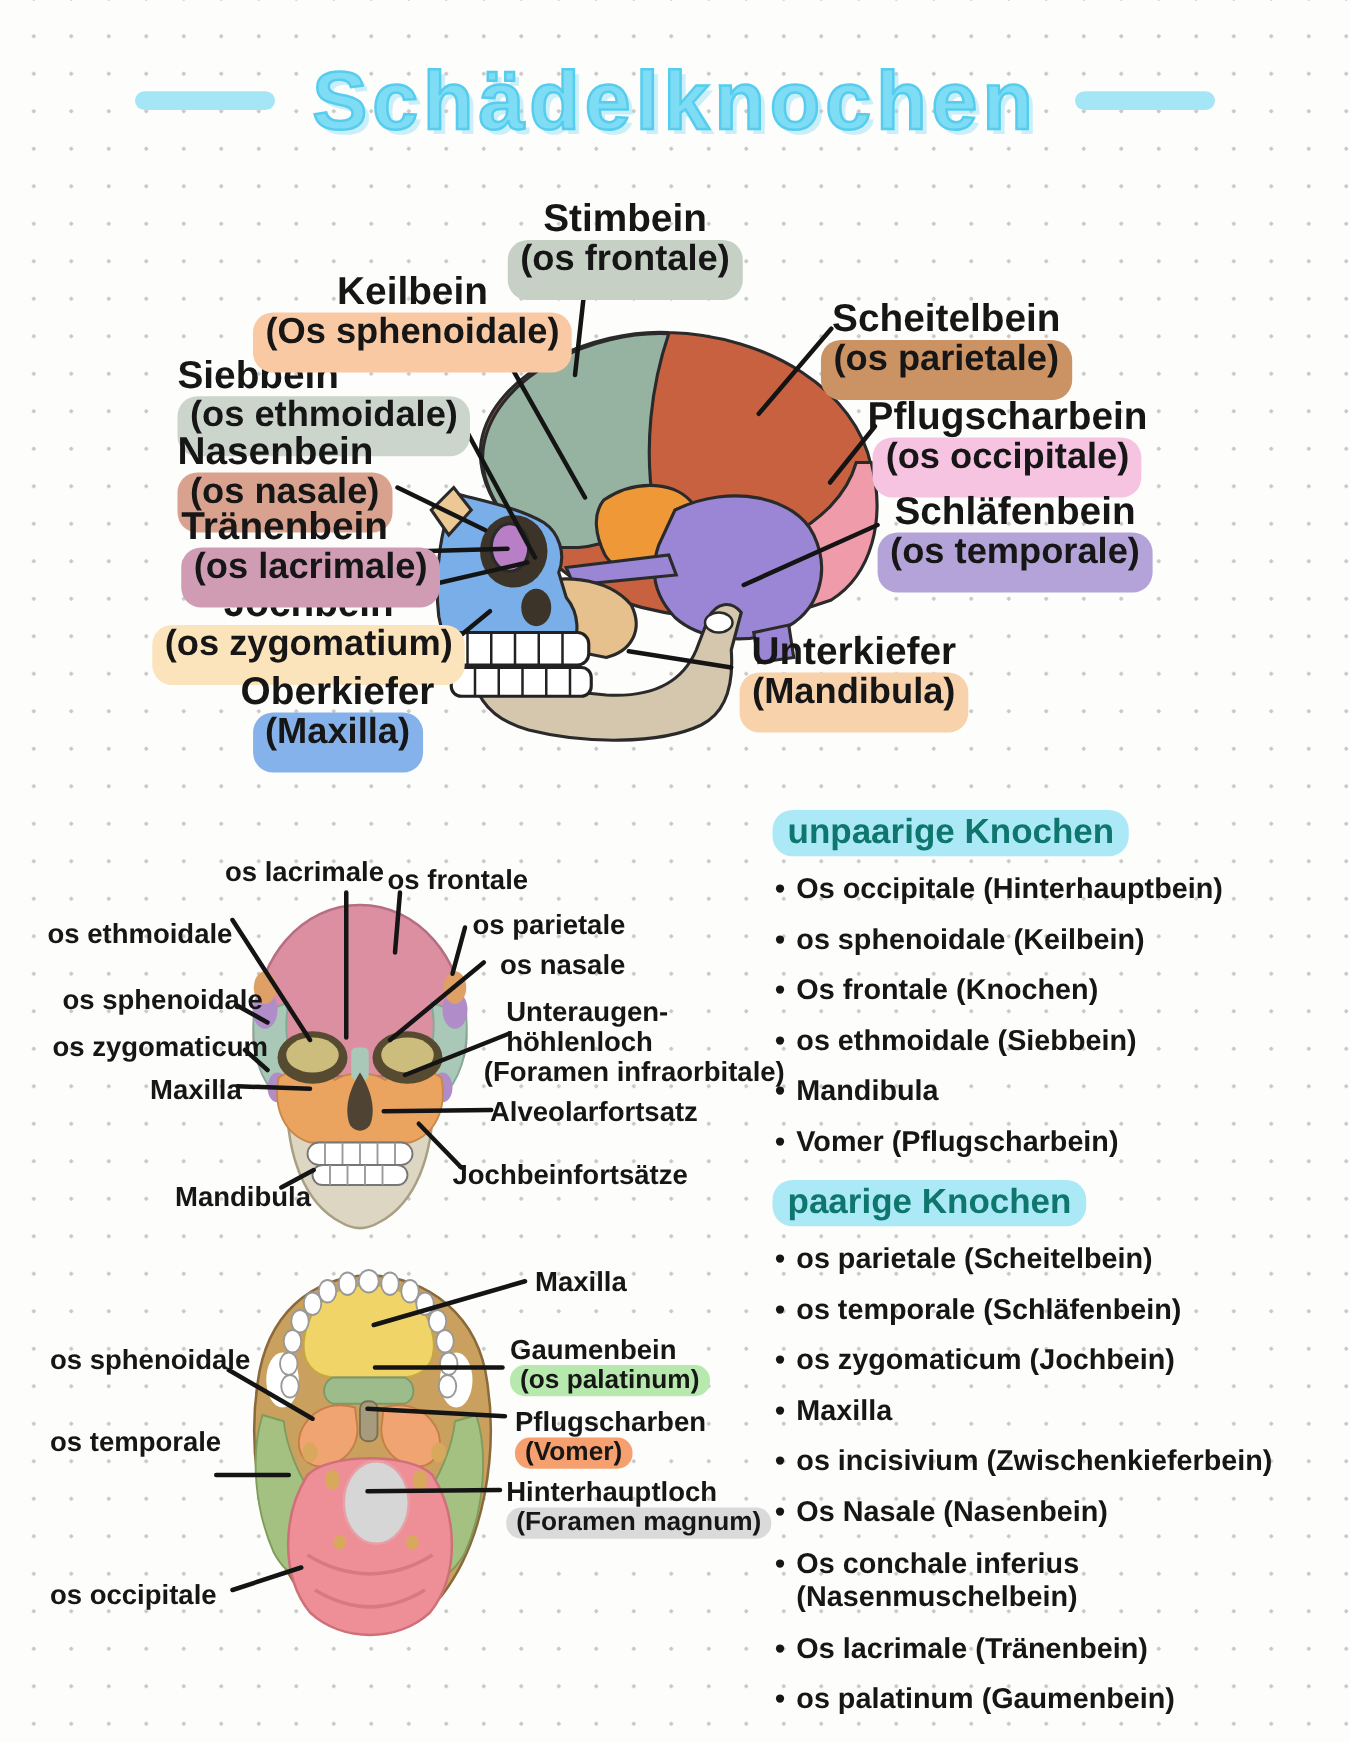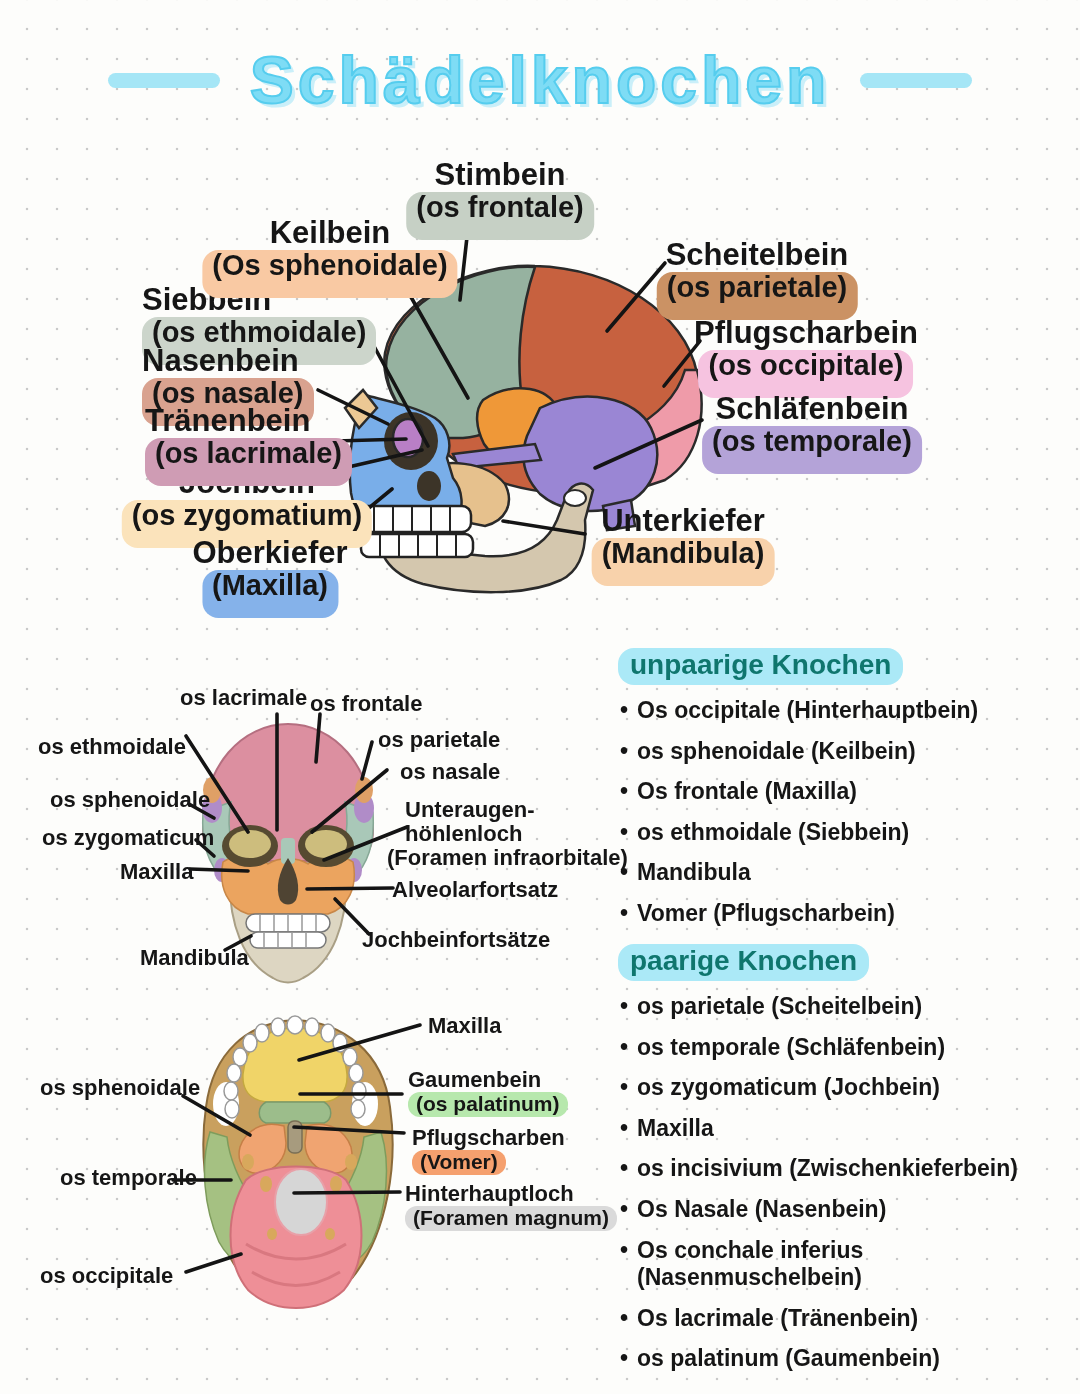--- a/index.html
+++ b/index.html
@@ -261,21 +261,21 @@
       <div class="l1">os sphenoidale</div>
     </div>
   <div class="lbl sm la" style="left:408px;top:1068px;">
     <div class="l1">Gaumenbein</div>
     <div class="l2" style="background-color: rgb(183, 232, 173);">(os palatinum)</div>
   </div>
   <div class="lbl sm la" style="left:412px;top:1126px;">
     <div class="l1">Pflugscharben</div>
     <div class="l2" style="background-color: rgb(245, 160, 110);">(Vomer)</div>
   </div>
-  <div class="lbl sm la" style="left:40px;top:1166px;margin-left:20px;">
+  <div class="lbl sm la" style="left:40px;top:1142px;">
       <div class="l1">os temporale</div>
     </div>
   <div class="lbl sm la" style="left:405px;top:1182px;">
     <div class="l1">Hinterhauptloch</div>
     <div class="l2" style="background-color: rgb(218, 218, 218);">(Foramen magnum)</div>
   </div>
   <div class="lbl sm la" style="left:40px;top:1264px;">
       <div class="l1">os occipitale</div>
     </div>
 
@@ -287,21 +287,21 @@
       <li>
           <span class="bu">•</span>
           <span>Os occipitale (Hinterhauptbein)</span>
         </li>
       <li>
           <span class="bu">•</span>
           <span>os sphenoidale (Keilbein)</span>
         </li>
       <li>
           <span class="bu">•</span>
-          <span>Os frontale (Maxilla)</span>
+          <span>Os frontale (Knochen)</span>
         </li>
       <li>
           <span class="bu">•</span>
           <span>os ethmoidale (Siebbein)</span>
         </li>
       <li>
           <span class="bu">•</span>
           <span>Mandibula</span>
         </li>
       <li>

